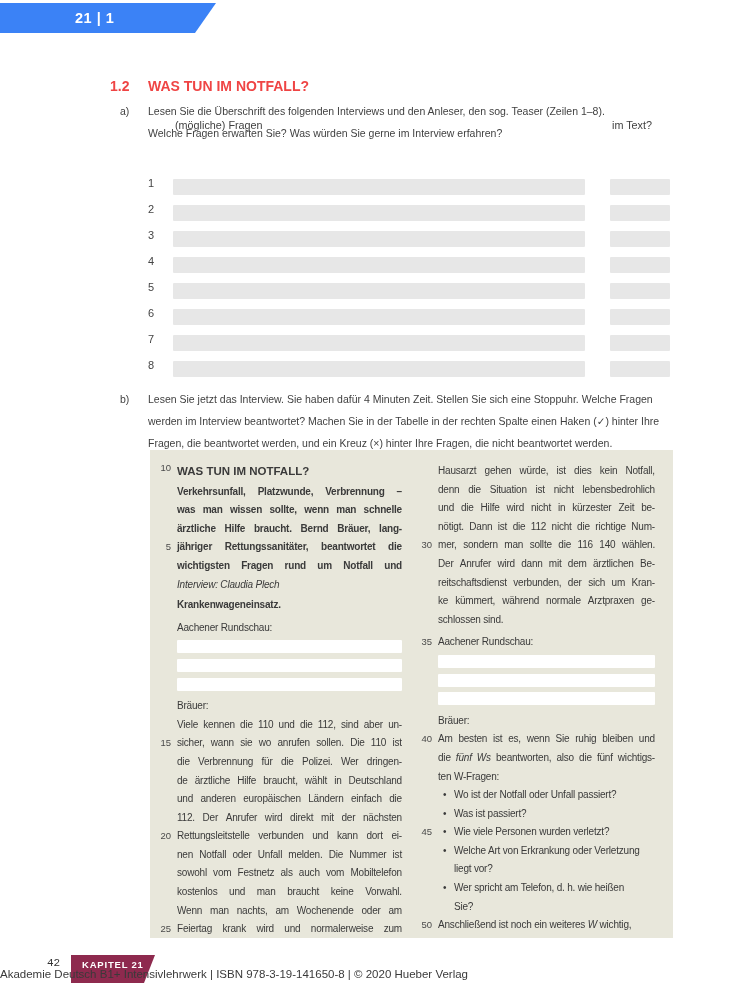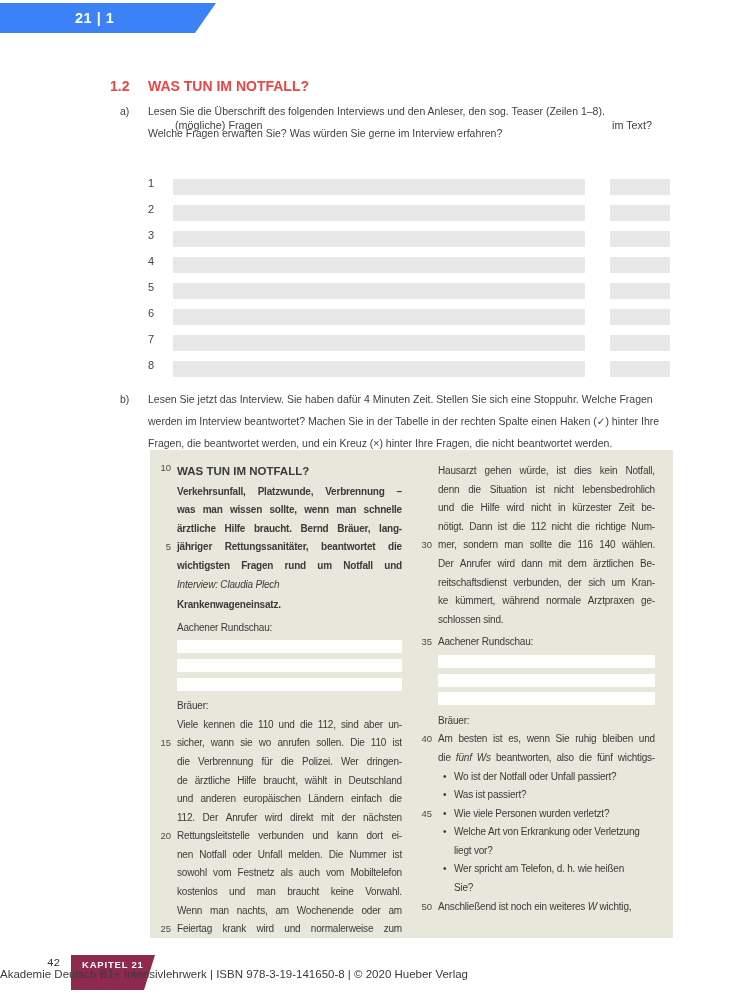--- a/index.html
+++ b/index.html
@@ -46,21 +46,21 @@
   .blankrow{height:18.6px;padding-top:3px;box-sizing:border-box;}
   .wbar{height:13px;background:#ffffff;border-radius:1px;}
   .bullet{padding-left:16px;}
   .bdot{position:absolute;left:5px;top:0;}
   .bullet2{padding-left:16px;}
   .ital{font-style:italic;}
   .lnum{position:absolute;left:-26px;top:0;width:20px;text-align:right;font-size:9.5px;color:#4a4a4a;
         font-weight:normal;font-style:normal;letter-spacing:0;}
   
   .pagenum{position:absolute;left:47px;top:957px;font-size:11px;color:#333;font-family:Liberation Mono, monospace;}
-  .chapter-badge{position:absolute;left:71px;top:955px;width:84px;height:35px;background:#8e2a4e;
+  .chapter-badge{position:absolute;left:71px;top:955px;width:84px;height:28px;background:#8e2a4e;
                  clip-path:polygon(0 0,100% 0,calc(100% - 11px) 100%,0 100%);
                  color:#fff;font-size:9.5px;font-weight:bold;line-height:19px;padding-left:11px;
                  letter-spacing:.8px;box-sizing:border-box;}
   .imprint{position:absolute;top:968px;left:0;width:750px;font-size:11.5px;color:#3a3a3a;}
 </style>
 </head>
 <body>
 
 <div class="banner">
   <div class="banner-label">21 | 1</div>
@@ -407,20 +407,21 @@
         <div class="ln jl">
           <span>die</span>
           <span class="ital">fünf</span>
           <span class="ital">Ws</span>
           <span>beantworten,</span>
           <span>also</span>
           <span>die</span>
           <span>fünf</span>
           <span>wichtigs-</span>
         </div>
+        <div class="ln"><span>ten W-Fragen:</span></div>
         <div class="ln bullet"><span>Wo ist der Notfall oder Unfall passiert?</span><span class="bdot">•</span></div>
         <div class="ln bullet"><span>Was ist passiert?</span><span class="bdot">•</span></div>
         <div class="ln bullet"><span>Wie viele Personen wurden verletzt?</span><span class="bdot">•</span><span class="lnum">45</span></div>
         <div class="ln bullet"><span>Welche Art von Erkrankung oder Verletzung</span><span class="bdot">•</span></div>
         <div class="ln bullet2"><span>liegt vor?</span></div>
         <div class="ln bullet"><span>Wer spricht am Telefon, d. h. wie heißen</span><span class="bdot">•</span></div>
         <div class="ln bullet2"><span>Sie?</span></div>
         <div class="ln"><span>Anschließend ist noch ein weiteres </span><span class="ital">W</span><span> wichtig,</span><span class="lnum">50</span></div>
       </div>
   </div>

